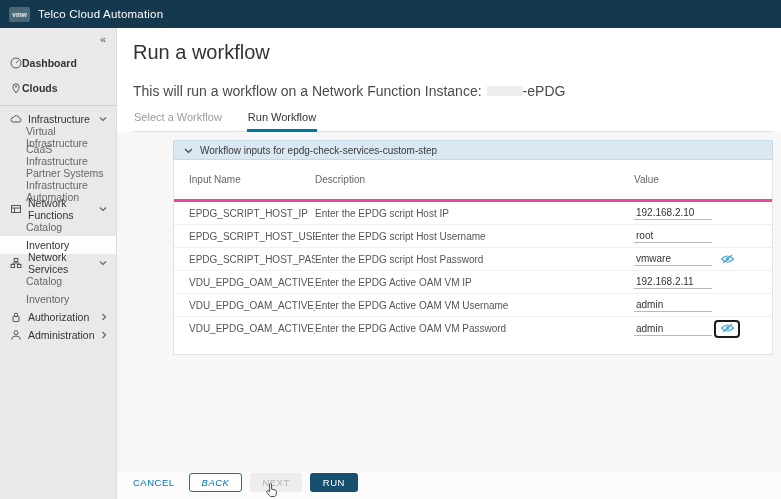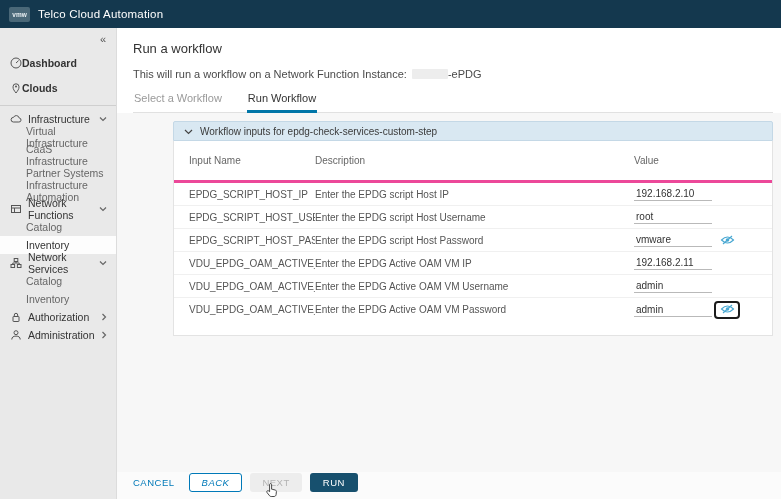--- a/index.html
+++ b/index.html
@@ -26,22 +26,22 @@
                  color:#333; font-weight:500; cursor:pointer; }
   .nav-sub { height:18px; display:flex; align-items:center; padding-left:26px; color:#666; cursor:pointer; }
   .nav-sub.selected { background:#fdfdfd; color:#333; }
   .nav-divider { border-top:1px solid #cfcfcf; margin:5px 0 4px; }
   .chev { margin-left:auto; margin-right:9px; display:flex; align-items:center; }
   .nav-icon { width:12px; height:12px; flex:none; display:flex; align-items:center; }
   .nav-icon svg { display:block; }
   
   .content { flex:1; background:#f7f7f7; display:flex; flex-direction:column; min-width:0; }
   .content-top { background:#fff; padding:13px 8px 0 16px; }
-  .page-title { font-size:13px; font-weight:400; color:#333; margin-bottom:12px; }
-  .desc { font-size:11px; color:#4a4a4a; margin-bottom:9px; display:flex; align-items:center; }
+  .page-title { font-size:20px; font-weight:400; color:#333; margin-bottom:19px; }
+  .desc { font-size:14px; color:#4a4a4a; margin-bottom:9px; display:flex; align-items:center; }
   .redacted { display:inline-block; width:36px; height:10px; background:#ededed; border-radius:1px; margin-left:5px; }
   .tabs { display:flex; gap:24px; border-bottom:1px solid #e1e1e1; }
   .tab { font-size:11px; padding:3px 1px 6px; color:#9a9a9a; cursor:pointer; }
   .tab.active { color:#333; border-bottom:3px solid #0076a8; margin-bottom:-1px; }
   
   .accordion { margin:8px 8px 0 16px;padding-left:40px; }
   .accordion-header { background:#d9e8f2; border:1px solid #c4d8e6; height:20px; display:flex;
                       align-items:center; gap:7px; padding:0 10px; font-size:10px; color:#3a3a3a;
                       border-radius:2px 2px 0 0; cursor:pointer; }
   .panel { background:#fff; border:1px solid #e3e3e3; border-top:none; padding-bottom:14px; }

